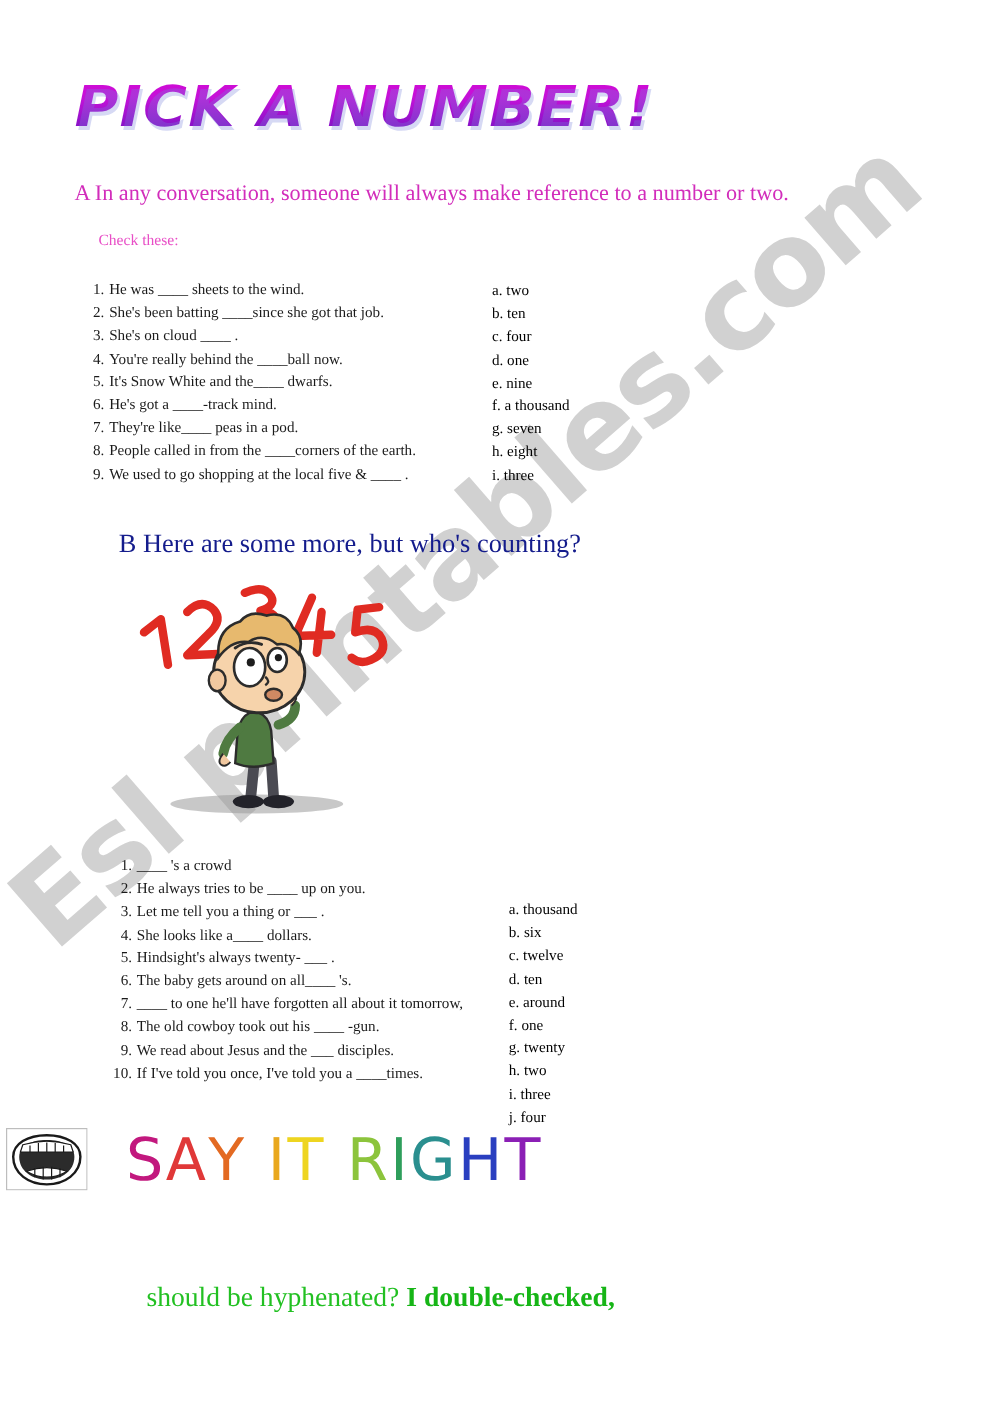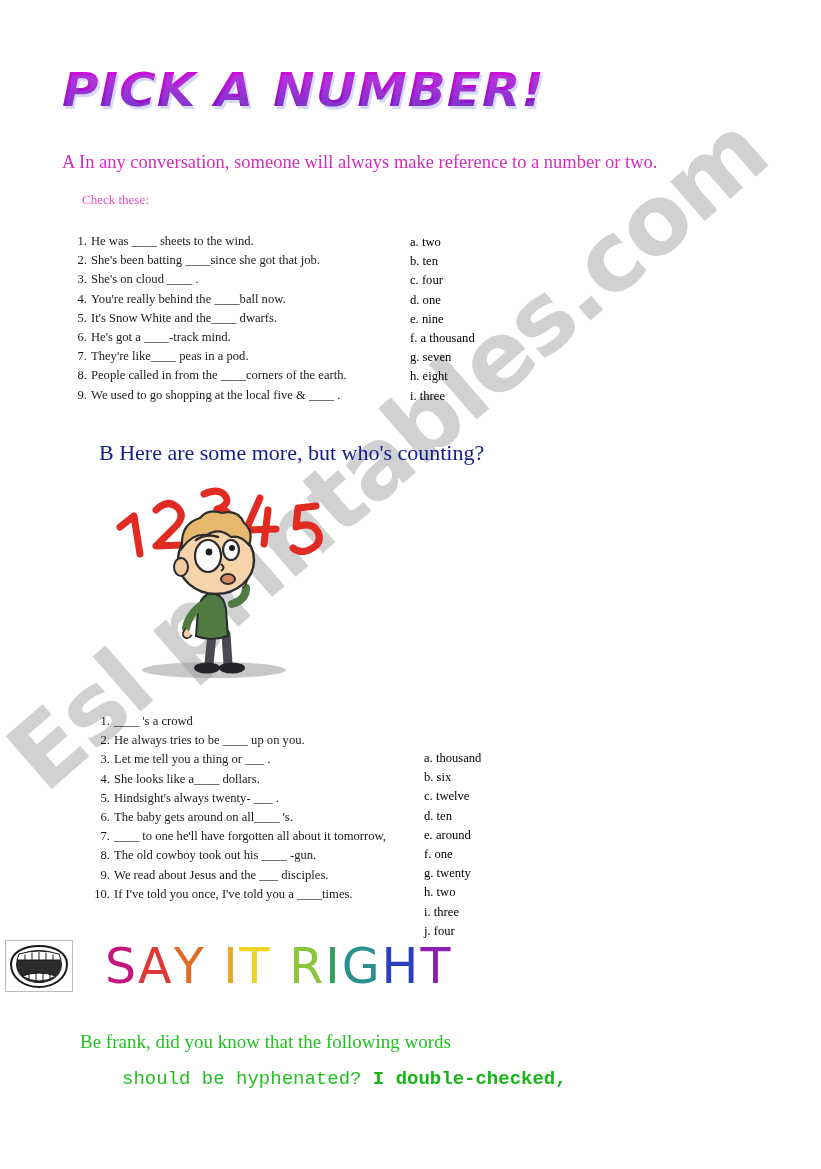--- a/index.html
+++ b/index.html
@@ -182,25 +182,24 @@
     top: 1031px;
     font-size: 19px;
     color: #22c022;
     z-index: 10;
     white-space: nowrap;
   }
   .green-line2 {
     position: absolute;
     left: 122px;
     top: 1068px;
-    font-size: 19px;
+    font-size: 23px;
     color: #22c022;
     z-index: 10;
     white-space: nowrap;
-    font-family: Liberation Mono, monospace;
   }
   .green-line2 b { font-weight: bold; color: #16b516; }
 </style>
 </head>
 <body>
 
 <div class="page">
 
   <div class="watermark">
     <div class="watermark-text">Esl printables.com</div>
@@ -380,16 +379,15 @@
       <path d="M20 14.5 L20 20 M27 12.5 L27 20 M34 12 L34 20 M41 12.5 L41 20 M48 14.5 L48 20" stroke="#1a1a1a" stroke-width="1" fill="none"></path>
       <path d="M17 36 Q34 30 51 36 Q34 46 17 36 Z" fill="#ffffff" stroke="#1a1a1a" stroke-width="1"></path>
       <path d="M24 33.6 L24 41 M31 32.3 L31 43 M38 32.3 L38 43 M45 33.8 L45 41" stroke="#1a1a1a" stroke-width="1" fill="none"></path>
     </svg>
   </div>
 
   <div class="sir">
     <span style="color: rgb(194, 24, 126);">S</span><span style="color: rgb(224, 56, 56);">A</span><span style="color: rgb(227, 106, 34);">Y</span><span style="color: rgb(255, 255, 255);">&nbsp;</span><span style="color: rgb(233, 168, 30);">I</span><span style="color: rgb(238, 213, 32);">T</span><span style="color: rgb(255, 255, 255);">&nbsp;</span><span style="color: rgb(140, 196, 60);">R</span><span style="color: rgb(46, 158, 91);">I</span><span style="color: rgb(42, 143, 143);">G</span><span style="color: rgb(42, 63, 192);">H</span><span style="color: rgb(139, 31, 181);">T</span>
   </div>
 
-  <div class="green-line1">Be frank, did you know that the following words</div>
   <div class="green-line2"><span>should be hyphenated? </span><b>I double-checked,</b></div>
 
 </div>
 
 </body></html>

